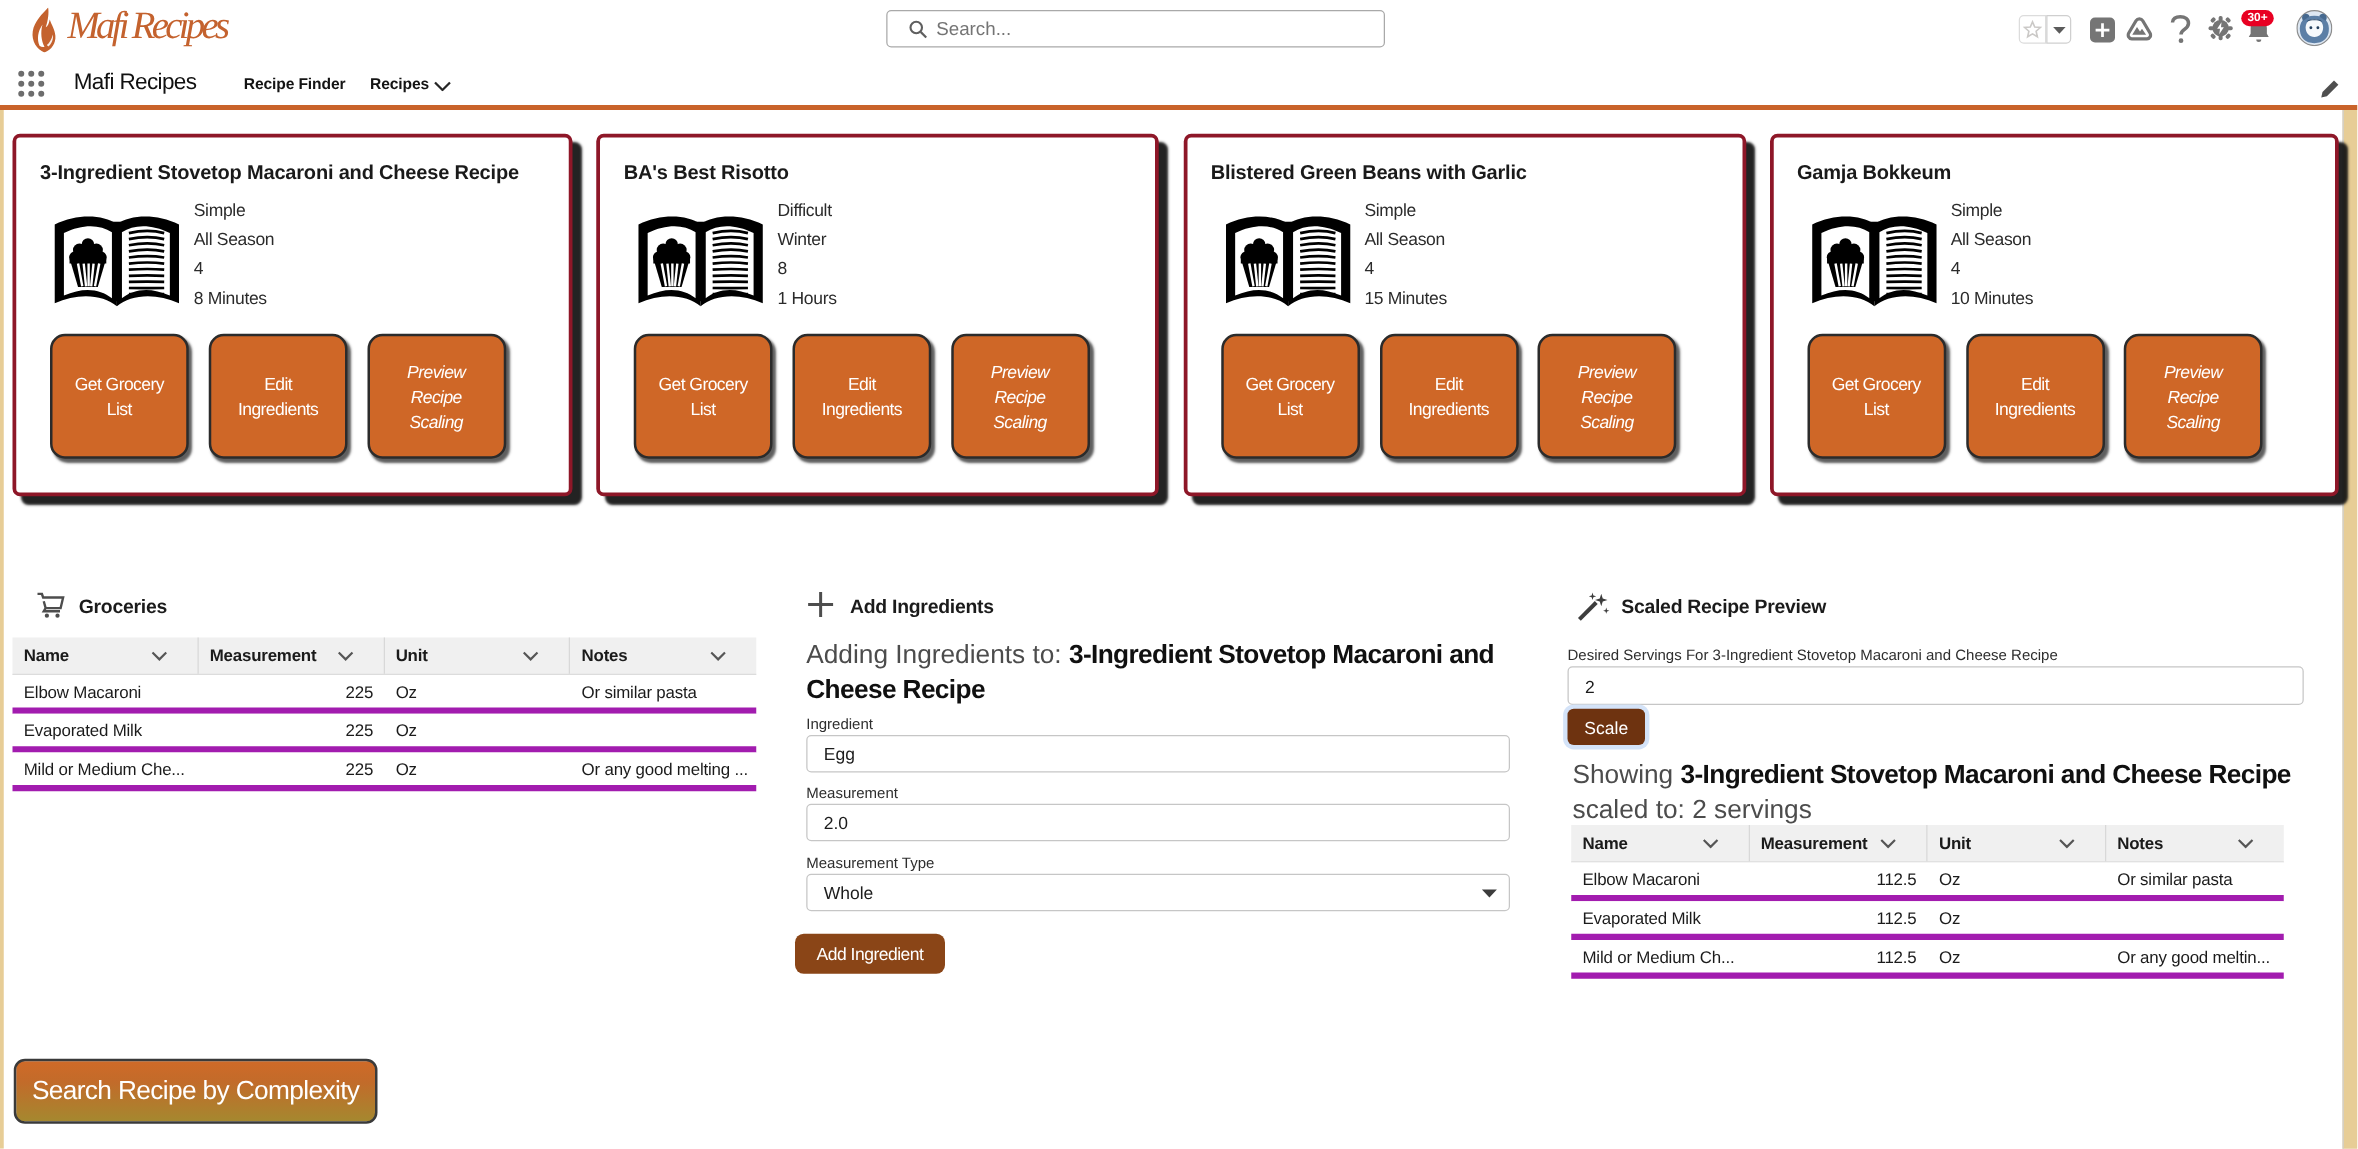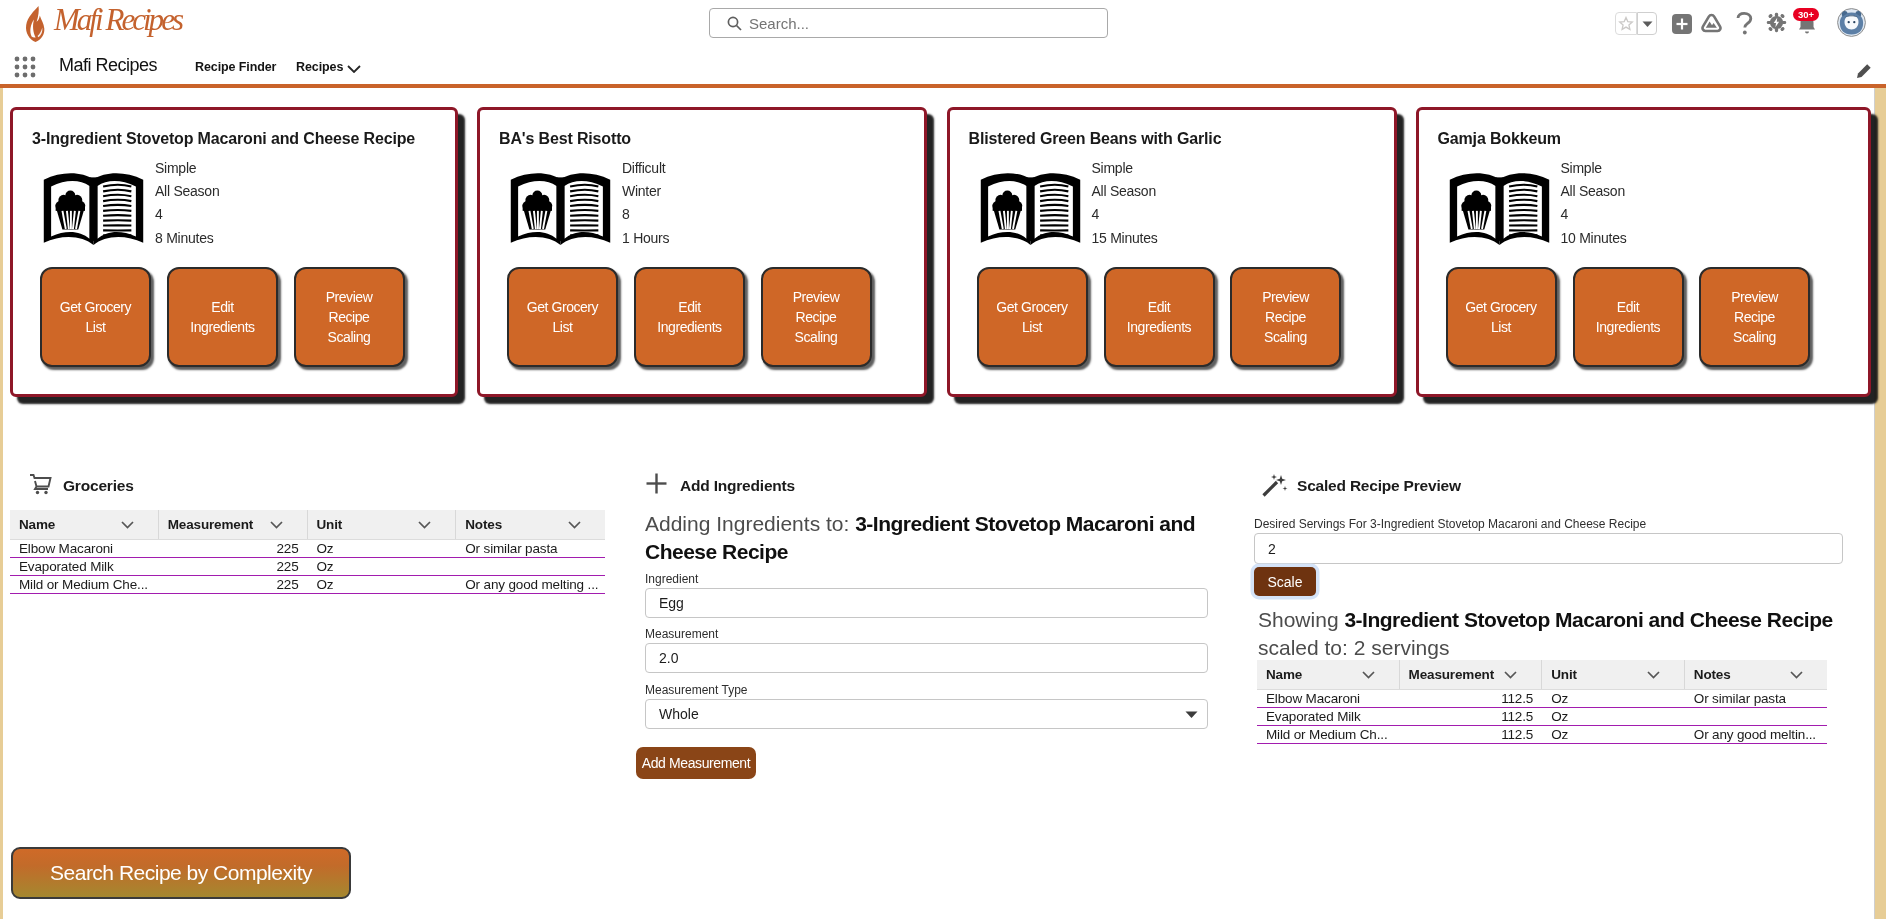--- a/index.html
+++ b/index.html
@@ -18,46 +18,46 @@
 #tanL { position:absolute; left:0; top:88px; width:3px; height:831px; background:#e7cd96; }
 #tanR { position:absolute; left:1874px; top:88px; width:12px; height:832px; background:#e7cd96; border-left:1px solid #cfcfcf; }
 
 
 .card { position:absolute; top:107px; width:448px; height:290px; background:#fff; border:3px solid #8e1728; border-radius:6px; box-shadow:7px 7px 2px rgba(18,18,18,0.93); }
 .ctitle { position:absolute; left:19px; top:20px; font-size:16px; font-weight:bold; color:#1a1a1a; letter-spacing:-0.15px; white-space:nowrap; }
 .book { position:absolute; left:24px; top:60px; }
 .cinfo { position:absolute; left:142px; top:46.5px; font-size:14px; letter-spacing:-0.25px; color:#2b2b2b; line-height:23.4px; }
 .btnrow { position:absolute; left:27px; top:157px; width:400px; }
 .obtn { position:absolute; top:0; width:111px; height:100px; background:#cf6727; border:2.5px solid #2b2b2b; border-radius:12px; box-shadow:2.5px 3px 2px rgba(25,25,25,0.7); color:#fff; font-size:14px; letter-spacing:-0.45px; line-height:20px; display:flex; align-items:center; justify-content:center; text-align:center; }
-.obtn.b1 { left:0; } .obtn.b2 { left:127px; } .obtn.b3 { left:253.5px; }
+.obtn.b1 { left:0; } .obtn.b2 { left:127px; } .obtn.b3 { left:253.5px;font-style:italic; }
 
 
 .shead { position:absolute; font-size:15.5px; letter-spacing:-0.2px; font-weight:bold; color:#1b1b1b; }
 
 
 .tbl { position:absolute; font-size:13.5px; letter-spacing:-0.15px; color:#1b1b1b; }
 .thead { display:flex; height:30px; background:#f0f0f0; border-bottom:1px solid #dcdcdc; }
 .th { display:flex; align-items:center; justify-content:space-between; padding:0 24px 0 9px; font-weight:bold; border-right:1px solid #d8d8d8; }
 .th:last-child { border-right:none;gap:36px; }
-.tr { display:flex; height:18px; border-bottom:1px solid #a21caf; background:#fff; }
+.tr { display:flex; height:31px; border-bottom:5px solid #a21caf; background:#fff; }
 .td { display:flex; align-items:center; padding:0 9px; white-space:nowrap; overflow:hidden; }
 .td.num { justify-content:flex-end; }
 .g .th,.g .td { width:148.75px; }
 .s .th,.s .td { width:142.6px; }
 
 
 .flabel { position:absolute; font-size:12px; color:#2e2e2e; }
 .finput { position:absolute; height:30px; border:1px solid #c6c6c6; border-radius:4px; background:#fff; font-size:14px; color:#1c1c1c; display:flex; align-items:center; padding-left:13px; white-space:nowrap; }
 .bigline { position:absolute; font-size:21px; color:#4c4c4c; line-height:27.5px; }
 .bigline b { color:#101010; letter-spacing:-0.5px; }
 
 
 #addIngBtn { position:absolute; left:636px; top:746.5px; width:120px; height:32px; background:#8a4517; border:none; border-radius:7px; color:#fff; font-size:14px; letter-spacing:-0.4px; display:flex; align-items:center; justify-content:center; }
 #scaleBtn { position:absolute; left:1254px; top:567px; width:62px; height:29px; background:#6e3310; border-radius:5px; color:#fff; font-size:14px; display:flex; align-items:center; justify-content:center; box-shadow:0 0 0 3.5px #d4e3f8; }
-#searchComplex { position:absolute; left:11px; top:847px; width:340px; height:52px; background:linear-gradient(180deg,#cf6a28 0%,#c26b2a 35%,#a5882f 100%); border:2px solid #3a3a3a; border-radius:9px; color:#fff; font-size:21px; letter-spacing:-0.5px; white-space:nowrap; display:flex; align-items:center; justify-content:center; }
+#searchComplex { position:absolute; left:11px; top:847px; width:291px; height:52px; background:linear-gradient(180deg,#cf6a28 0%,#c26b2a 35%,#a5882f 100%); border:2px solid #3a3a3a; border-radius:9px; color:#fff; font-size:21px; letter-spacing:-0.5px; white-space:nowrap; display:flex; align-items:center; justify-content:center; }
 </style>
 </head>
 <body>
 
 <svg width="0" height="0" style="position:absolute">
 <defs>
 <g id="bookicon">
   <path d="M50 8 C40 1.5 22 0.5 6 8.5 L6 64 C22 56.5 40 57.5 50 66 Z" fill="#000"></path>
   <path d="M50 8 C60 1.5 78 0.5 94 8.5 L94 64 C78 56.5 60 57.5 50 66 Z" fill="#000"></path>
   <path d="M46.5 14 C38 8.5 26 8 12.5 14.5 L12.5 58.5 C26 52.5 38 53.5 46.5 60.5 Z" fill="#fff"></path>
@@ -311,21 +311,21 @@
 <div class="bigline" style="left:645px;top:510px;width:576px">Adding Ingredients to: <b>3-Ingredient Stovetop Macaroni and Cheese Recipe</b></div>
 <div class="flabel" style="left:645px;top:572px">Ingredient</div>
 <div class="finput" style="left:645px;top:588px;width:563px">Egg</div>
 <div class="flabel" style="left:645px;top:627px">Measurement</div>
 <div class="finput" style="left:645px;top:643px;width:563px">2.0</div>
 <div class="flabel" style="left:645px;top:683px">Measurement Type</div>
 <div class="finput" style="left:645px;top:699px;width:563px">Whole</div>
 <svg class="abs" style="left:1185px;top:711px" width="13" height="8" viewBox="0 0 13 8">
   <path d="M0.5 0.5 L6.5 7 L12.5 0.5 Z" fill="#3c3c3c"></path>
 </svg>
-<div id="addIngBtn">Add Measurement</div>
+<div id="addIngBtn">Add Ingredient</div>
 
 <svg class="abs" style="left:1262px;top:473px" width="26" height="24" viewBox="0 0 26 24">
   <line x1="1.5" y1="22.5" x2="15" y2="9" stroke="#3d3d3d" stroke-width="3.2"></line>
   <path d="M19 2 L20.2 5.8 L24 7 L20.2 8.2 L19 12 L17.8 8.2 L14 7 L17.8 5.8 Z" fill="#3d3d3d"></path>
   <path d="M12 1 L12.7 3.3 L15 4 L12.7 4.7 L12 7 L11.3 4.7 L9 4 L11.3 3.3 Z" fill="#3d3d3d"></path>
   <path d="M23 13 L23.6 14.9 L25.5 15.5 L23.6 16.1 L23 18 L22.4 16.1 L20.5 15.5 L22.4 14.9 Z" fill="#3d3d3d"></path>
 </svg>
 <div class="shead" style="left:1297px;top:477px">Scaled Recipe Preview</div>
 <div class="flabel" style="left:1254px;top:517px">Desired Servings For 3-Ingredient Stovetop Macaroni and Cheese Recipe</div>
 <div class="finput" style="left:1254px;top:533px;width:589px;height:31px">2</div>

